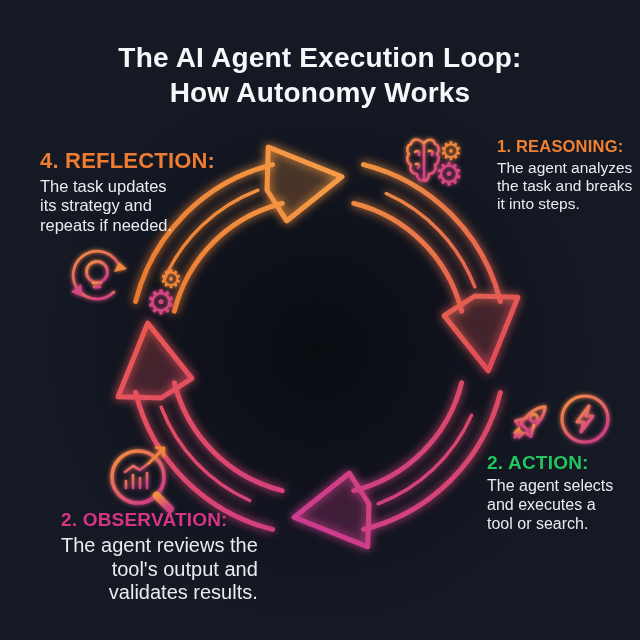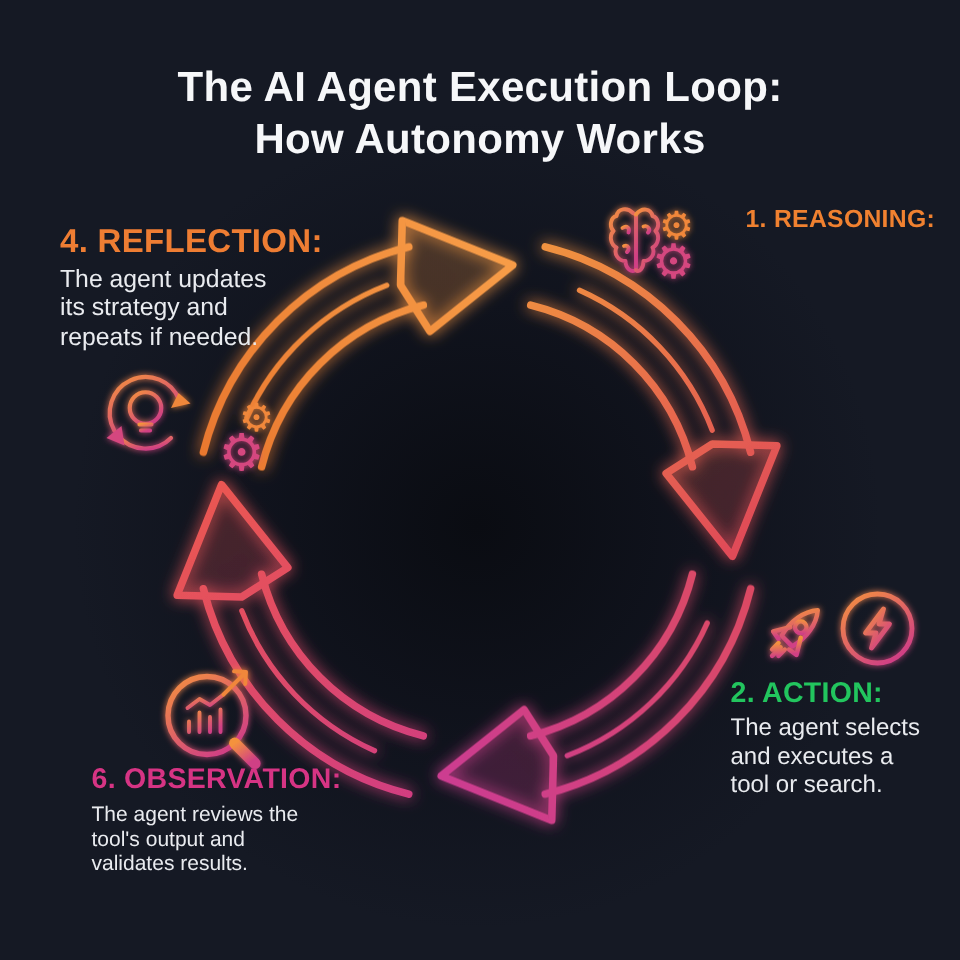--- a/index.html
+++ b/index.html
@@ -24,21 +24,21 @@
   .step-reflection .label{color:#EE7D33;font-size:22px;}
   .step-reflection .body{font-size:16.5px;line-height:1.17;}
   .step-reasoning{left:475px;top:137px;margin-left:22px;}
   .step-reasoning .label{color:#F08130;font-size:16.5px;}
   .step-reasoning .body{font-size:15.5px;line-height:1.16;}
   .step-action{left:487px;top:452px;}
   .step-action .label{color:#22c55e;font-size:19px;}
   .step-action .body{font-size:16px;line-height:1.18;}
   .step-observation{left:61px;top:509px;}
   .step-observation .label{color:#D63484;font-size:19px;}
-  .step-observation .body{font-size:14px;line-height:1.18;}
+  .step-observation .body{font-size:20px;line-height:1.18;text-align:right;}
   .footer{
     position:absolute;right:24px;top:597px;
     color:#8E93A0;font-size:15px;font-weight:bold;letter-spacing:.3px;
   }
 </style>
 </head>
 <body>
 
 <div class="canvas">
   <div class="vignette"></div>
@@ -161,36 +161,39 @@
       <text x="171" y="279" font-family="'DejaVu Sans',sans-serif" font-size="26" fill="#F0873A" text-anchor="middle" dominant-baseline="central">⚙</text>
       <text x="161" y="302" font-family="'DejaVu Sans',sans-serif" font-size="34" fill="#D5467F" text-anchor="middle" dominant-baseline="central">⚙</text>
     </g>
   </svg>
 
   <div class="title">The AI Agent Execution Loop:
 How Autonomy Works</div>
 
   <div class="step step-reflection">
     <div class="label">4. REFLECTION:</div>
-    <div class="body">The agent updates
+    <div class="body">The task updates
 its strategy and
 repeats if needed.</div>
   </div>
 
   <div class="step step-reasoning">
     <div class="label">1. REASONING:</div>
+    <div class="body">The agent analyzes
+the task and breaks
+it into steps.</div>
   </div>
 
   <div class="step step-action">
     <div class="label">2. ACTION:</div>
     <div class="body">The agent selects
 and executes a
 tool or search.</div>
   </div>
 
   <div class="step step-observation">
-    <div class="label">6. OBSERVATION:</div>
+    <div class="label">2. OBSERVATION:</div>
     <div class="body">The agent reviews the
 tool's output and
 validates results.</div>
   </div>
 
 </div>
 
 </body></html>

